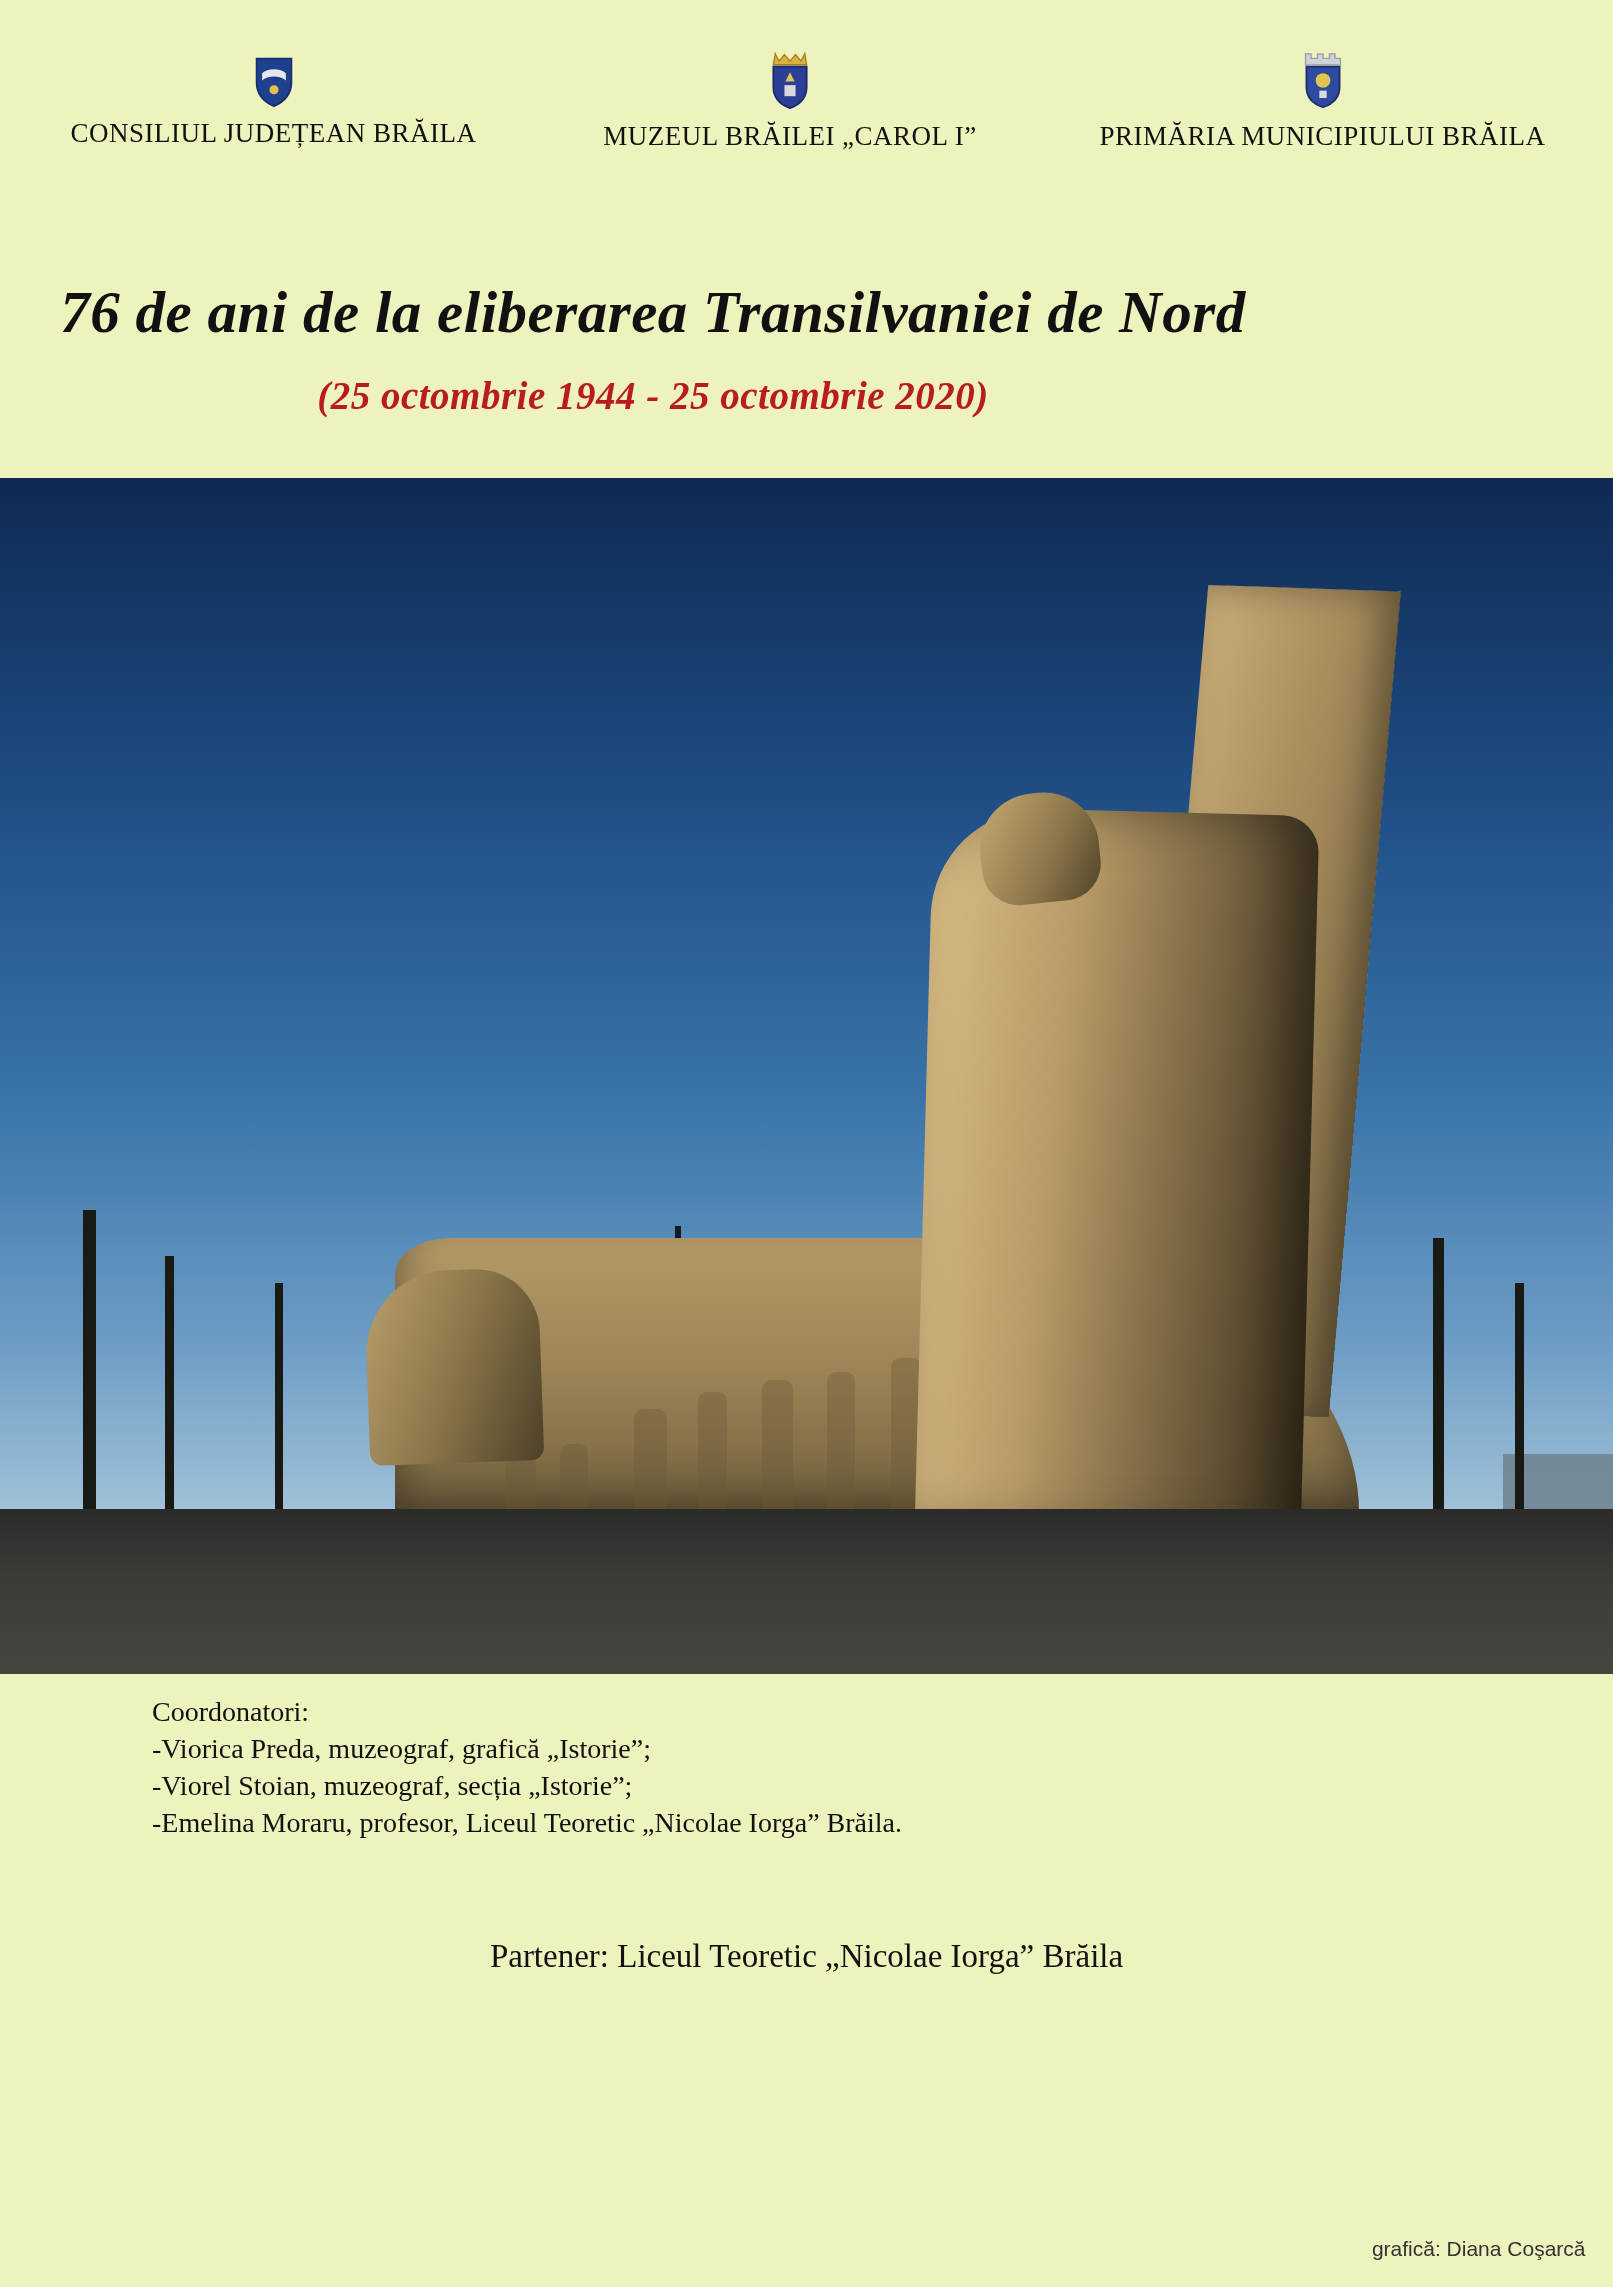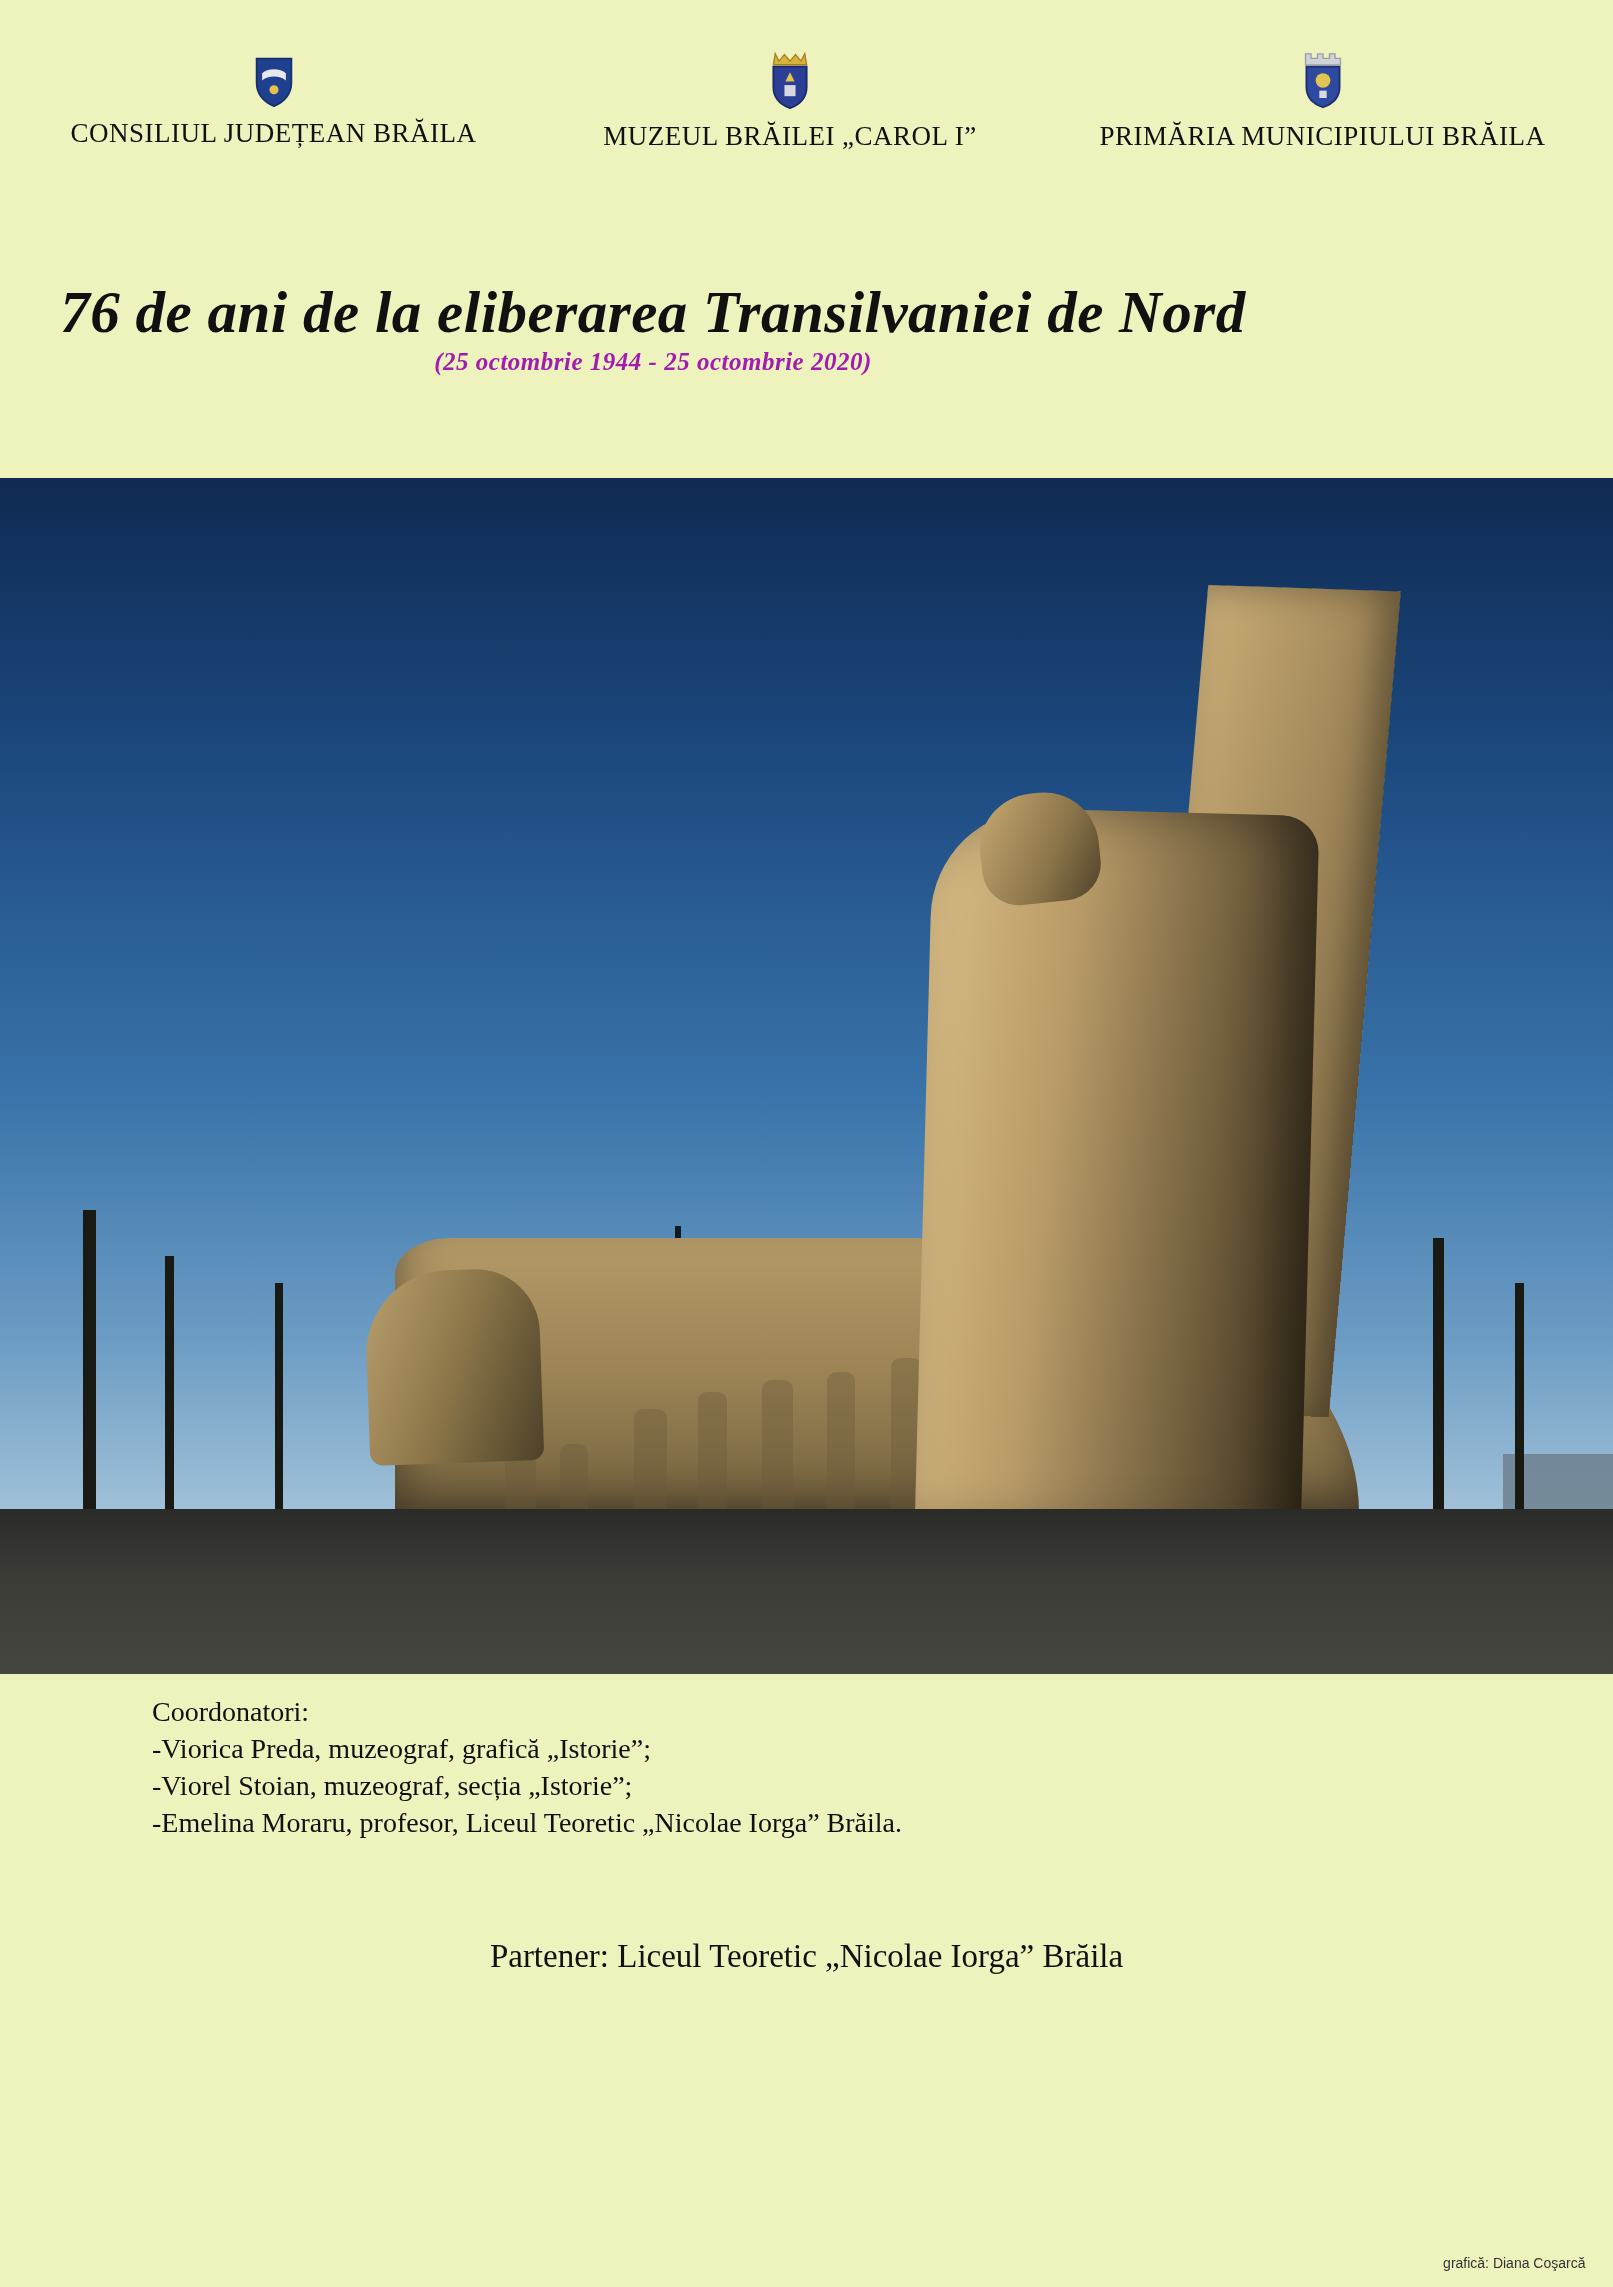--- a/index.html
+++ b/index.html
@@ -63,23 +63,23 @@
     font-weight: bold;
     font-size: 59px;
     color: #111;
     line-height: 1.1;
     letter-spacing: 0.5px;
   }
   .title-sub {
     font-family: "Liberation Serif", serif;
     font-style: italic;
     font-weight: bold;
-    font-size: 25px;
-    color: #a21caf;
-    margin-top: 3px;
+    font-size: 39px;
+    color: #b91c1c;
+    margin-top: 28px;
     letter-spacing: 0.5px;
   }
 
   
   .photo {
     position: absolute;
     top: 478px;
     left: 0;
     width: 1613px;
     height: 1196px;
@@ -253,23 +253,23 @@
     font-family: "Liberation Serif", serif;
     font-weight: bold;
     font-size: 37px;
     line-height: 1.28;
     color: #111;
     letter-spacing: 0.4px;
   }
   .graphic-credit {
     position: absolute;
     right: 27.5px;
-    bottom: 17px;
+    bottom: 27px;
     font-family: "Liberation Sans", sans-serif;
-    font-size: 14px;
+    font-size: 21px;
     color: #333;
   }
 </style>
 </head>
 <body>
 
 <div class="poster">
 
   <div class="header">
 

